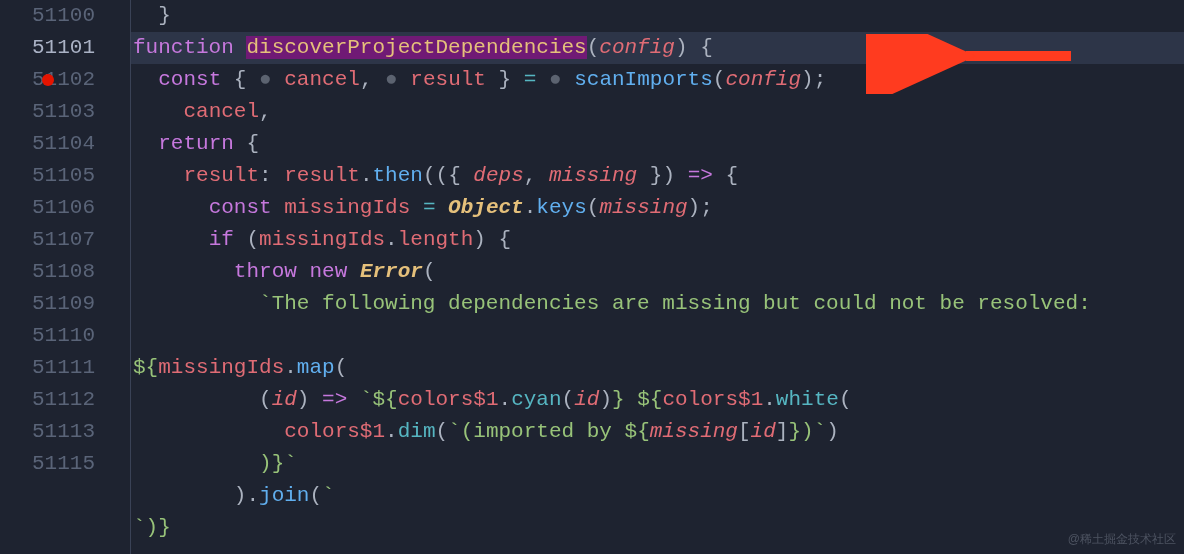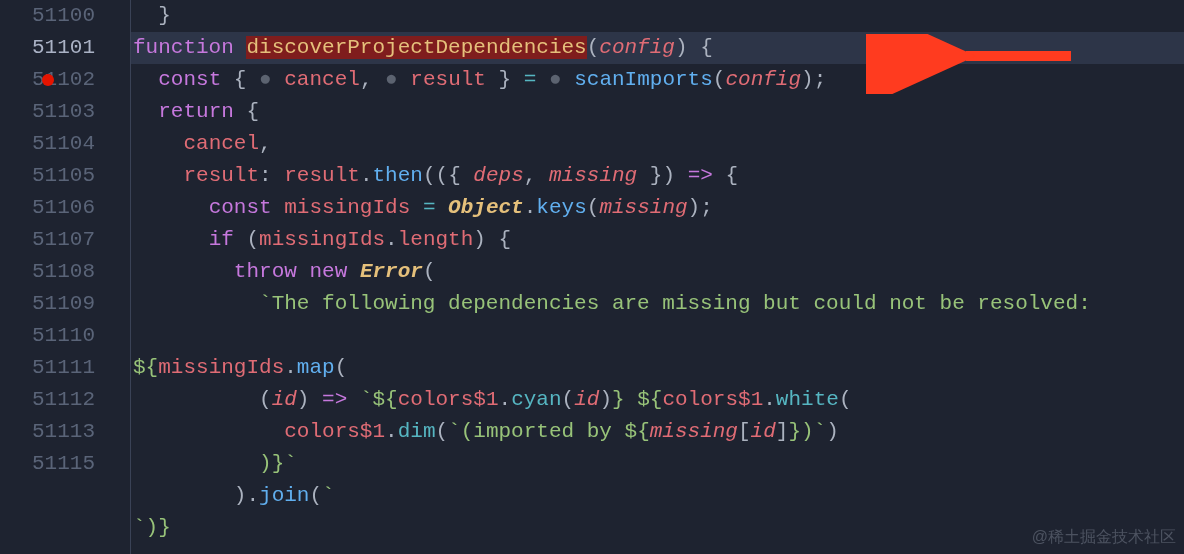--- a/index.html
+++ b/index.html
@@ -71,25 +71,25 @@
     position: absolute;
     left: 700px;
     top: 34px;
     pointer-events: none;
   }
   .watermark {
     position: absolute;
     right: 8px;
     bottom: 6px;
     color: #6b7280;
-    font-size: 16px;
+    font-size: 12px;
     font-family: sans-serif;
     opacity: 0.6;
   }
-  .sel { background: #7f1d1d; }
+  .sel { background: #701a75; }
 </style>
 </head>
 <body>
 
 <div class="editor">
   <div class="gutter" id="gutter">
       <div class="gutter-line">51100</div>
       <div class="gutter-line active">51101</div>
       <div class="gutter-line">51102<div class="breakpoint"></div></div>
       <div class="gutter-line">51103</div>
@@ -106,23 +106,23 @@
       <div class="gutter-line">51115</div>
     </div>
   <div class="code" id="code">
 
     <div class="line"><span class="punct">  }</span></div>
 
     <div class="line highlight"><span class="kw">function</span><span class="punct"> </span><span class="fn-name sel">discoverProjectDependencies</span><span class="punct">(</span><span class="param">config</span><span class="punct">) {</span></div>
 
     <div class="line"><span class="punct">  </span><span class="kw">const</span><span class="punct"> { </span><span class="dot">● </span><span class="var">cancel</span><span class="punct">, </span><span class="dot">● </span><span class="var">result</span><span class="punct"> } </span><span class="op">=</span><span class="punct"> </span><span class="dot">● </span><span class="method">scanImports</span><span class="punct">(</span><span class="param">config</span><span class="punct">);</span></div>
 
+    <div class="line"><span class="punct">    </span><span class="var">cancel</span><span class="punct">,</span></div>
+
     <div class="line"><span class="punct">  </span><span class="kw">return</span><span class="punct"> {</span></div>
-
-    <div class="line"><span class="punct">    </span><span class="var">cancel</span><span class="punct">,</span></div>
 
     <div class="line"><span class="punct">    </span><span class="prop">result</span><span class="punct">: </span><span class="var">result</span><span class="punct">.</span><span class="method">then</span><span class="punct">(({ </span><span class="param">deps</span><span class="punct">, </span><span class="param">missing</span><span class="punct"> }) </span><span class="kw">=&gt;</span><span class="punct"> {</span></div>
 
     <div class="line"><span class="punct">      </span><span class="kw">const</span><span class="punct"> </span><span class="var">missingIds</span><span class="punct"> </span><span class="op">=</span><span class="punct"> </span><span class="cls">Object</span><span class="punct">.</span><span class="method">keys</span><span class="punct">(</span><span class="param">missing</span><span class="punct">);</span></div>
 
     <div class="line"><span class="punct">      </span><span class="kw">if</span><span class="punct"> (</span><span class="var">missingIds</span><span class="punct">.</span><span class="prop">length</span><span class="punct">) {</span></div>
 
     <div class="line"><span class="punct">        </span><span class="kw">throw</span><span class="punct"> </span><span class="kw">new</span><span class="punct"> </span><span class="cls">Error</span><span class="punct">(</span></div>
 
     <div class="line"><span class="punct">          </span><span class="str">`The following dependencies are missing but could not be resolved:</span></div>

